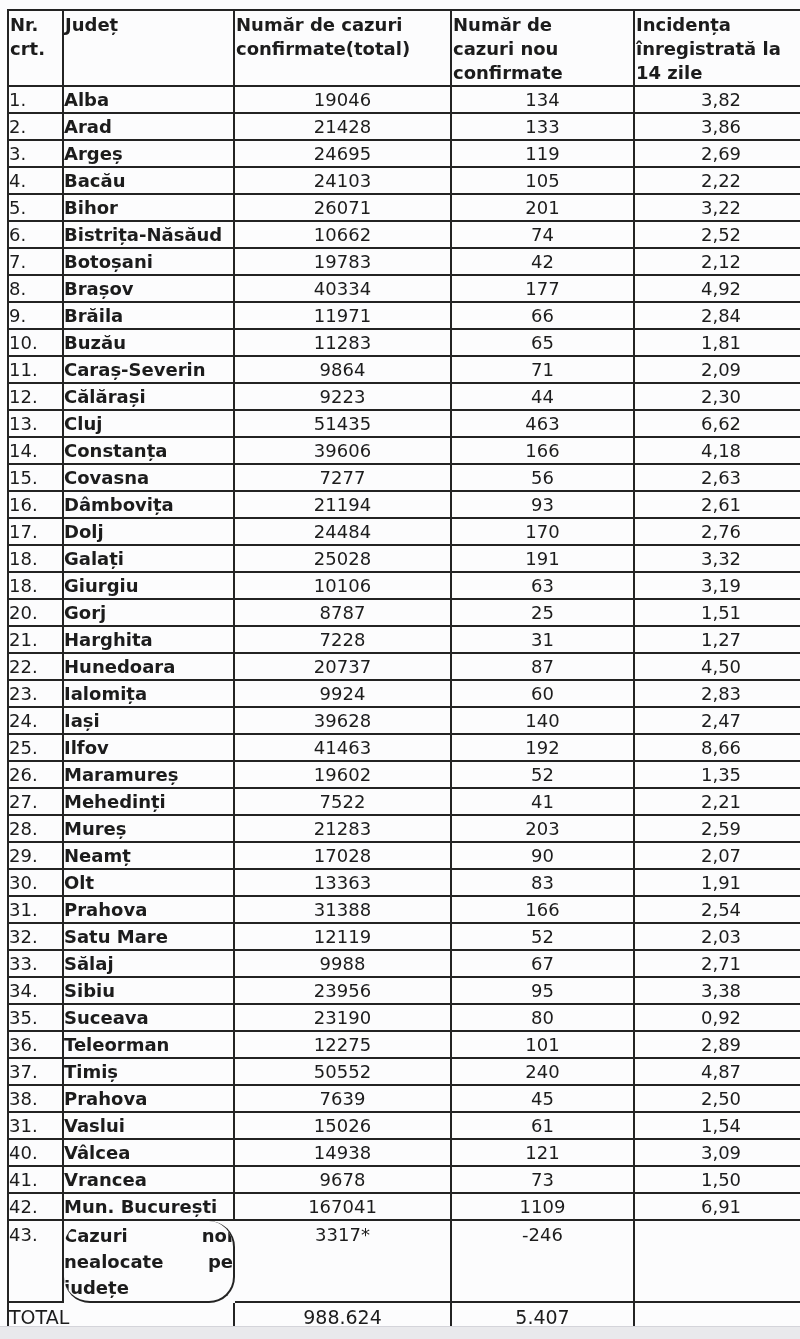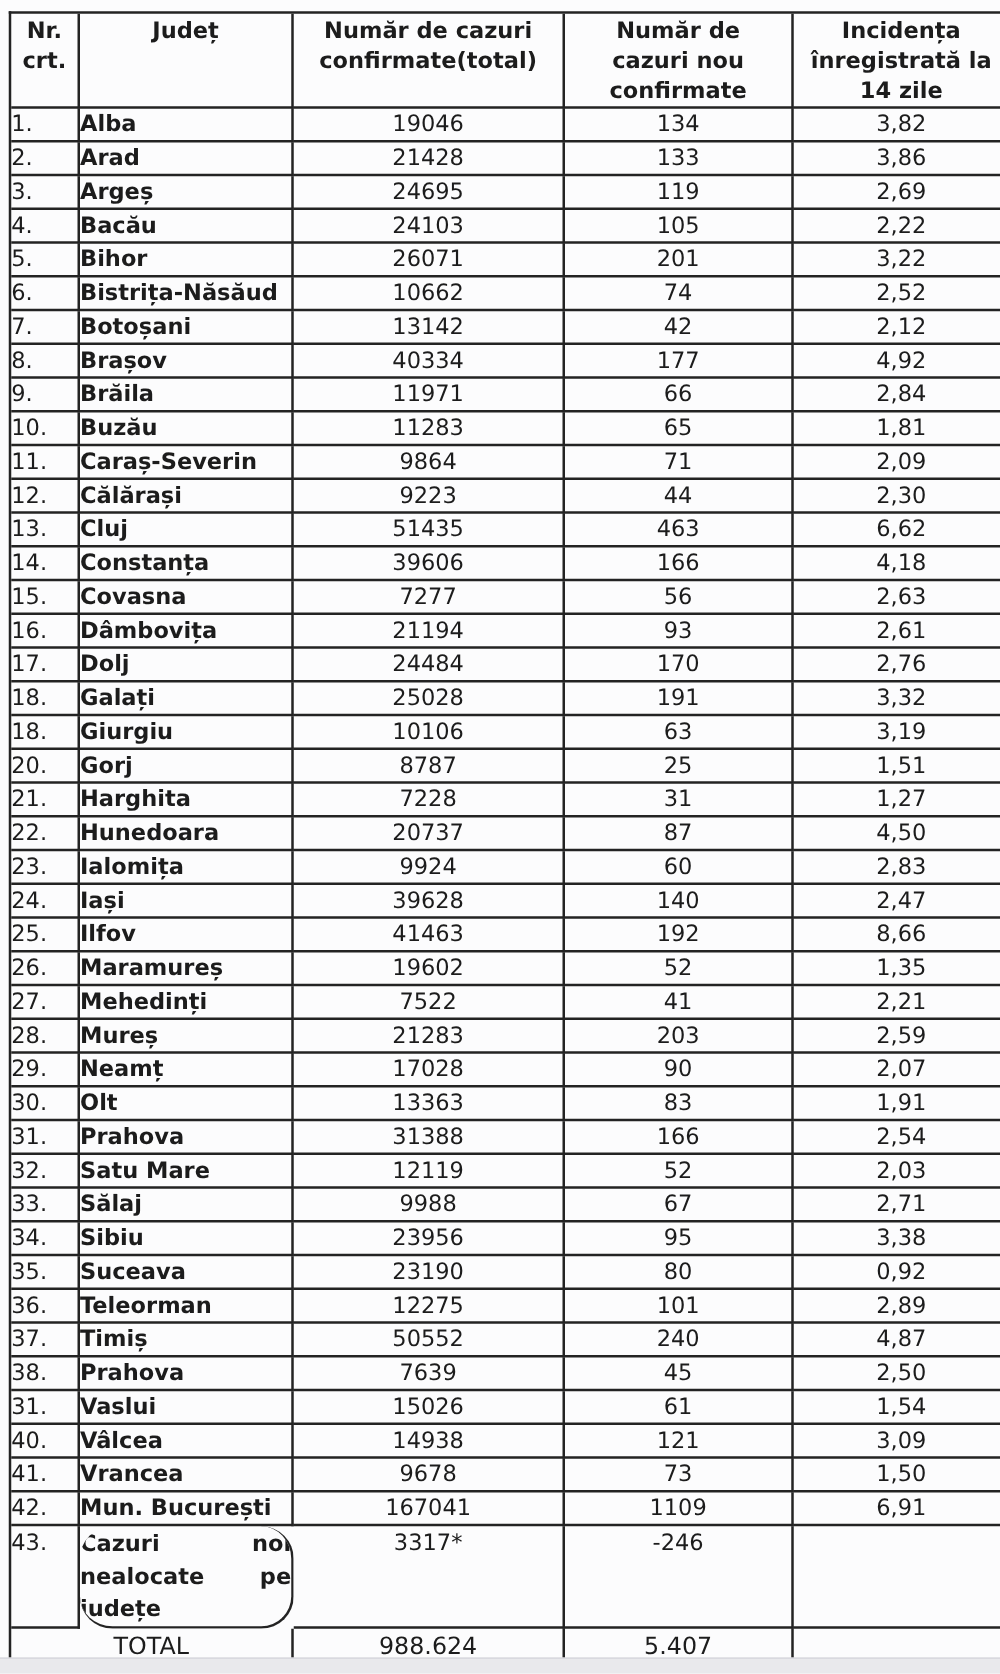--- a/index.html
+++ b/index.html
@@ -36,21 +36,21 @@
     box-sizing: border-box;
     border-right: 2px solid #232323;
     border-bottom: 2px solid #232323;
     overflow: hidden;
     color: #1c1c1c;
   }
   
   table.cases th {
     height: 76px;
     vertical-align: top;
-    text-align: center;
+    text-align: left;
     font-weight: bold;
     font-size: 18px;
     line-height: 24px;
     padding: 2px 1px 0 1px;
     white-space: pre;
   }
   th.col-nr {
     text-align: left;
     padding-left: 8px;
   }
@@ -87,21 +87,21 @@
     border-radius: 26px;
   }
   
   tr.total-row td {
     height: 34px;
     vertical-align: top;
     padding-top: 3px;
     font-size: 19px;
   }
   td.cell-total-label {
-    text-align: center;
+    text-align: left;
     padding-left: 10px;
   }
   
   .bottom-strip {
     position: absolute;
     left: 0;
     bottom: 0;
     width: 800px;
     height: 12px;
     background: #e9e9ec;
@@ -175,21 +175,21 @@
         <tr>
           <td class="cell-nr">6.</td>
           <td class="cell-judet">Bistrița-Năsăud</td>
           <td class="cell-num">10662</td>
           <td class="cell-num">74</td>
           <td class="cell-num">2,52</td>
         </tr>
         <tr>
           <td class="cell-nr">7.</td>
           <td class="cell-judet">Botoșani</td>
-          <td class="cell-num">13142</td>
+          <td class="cell-num">19783</td>
           <td class="cell-num">42</td>
           <td class="cell-num">2,12</td>
         </tr>
         <tr>
           <td class="cell-nr">8.</td>
           <td class="cell-judet">Brașov</td>
           <td class="cell-num">40334</td>
           <td class="cell-num">177</td>
           <td class="cell-num">4,92</td>
         </tr>

